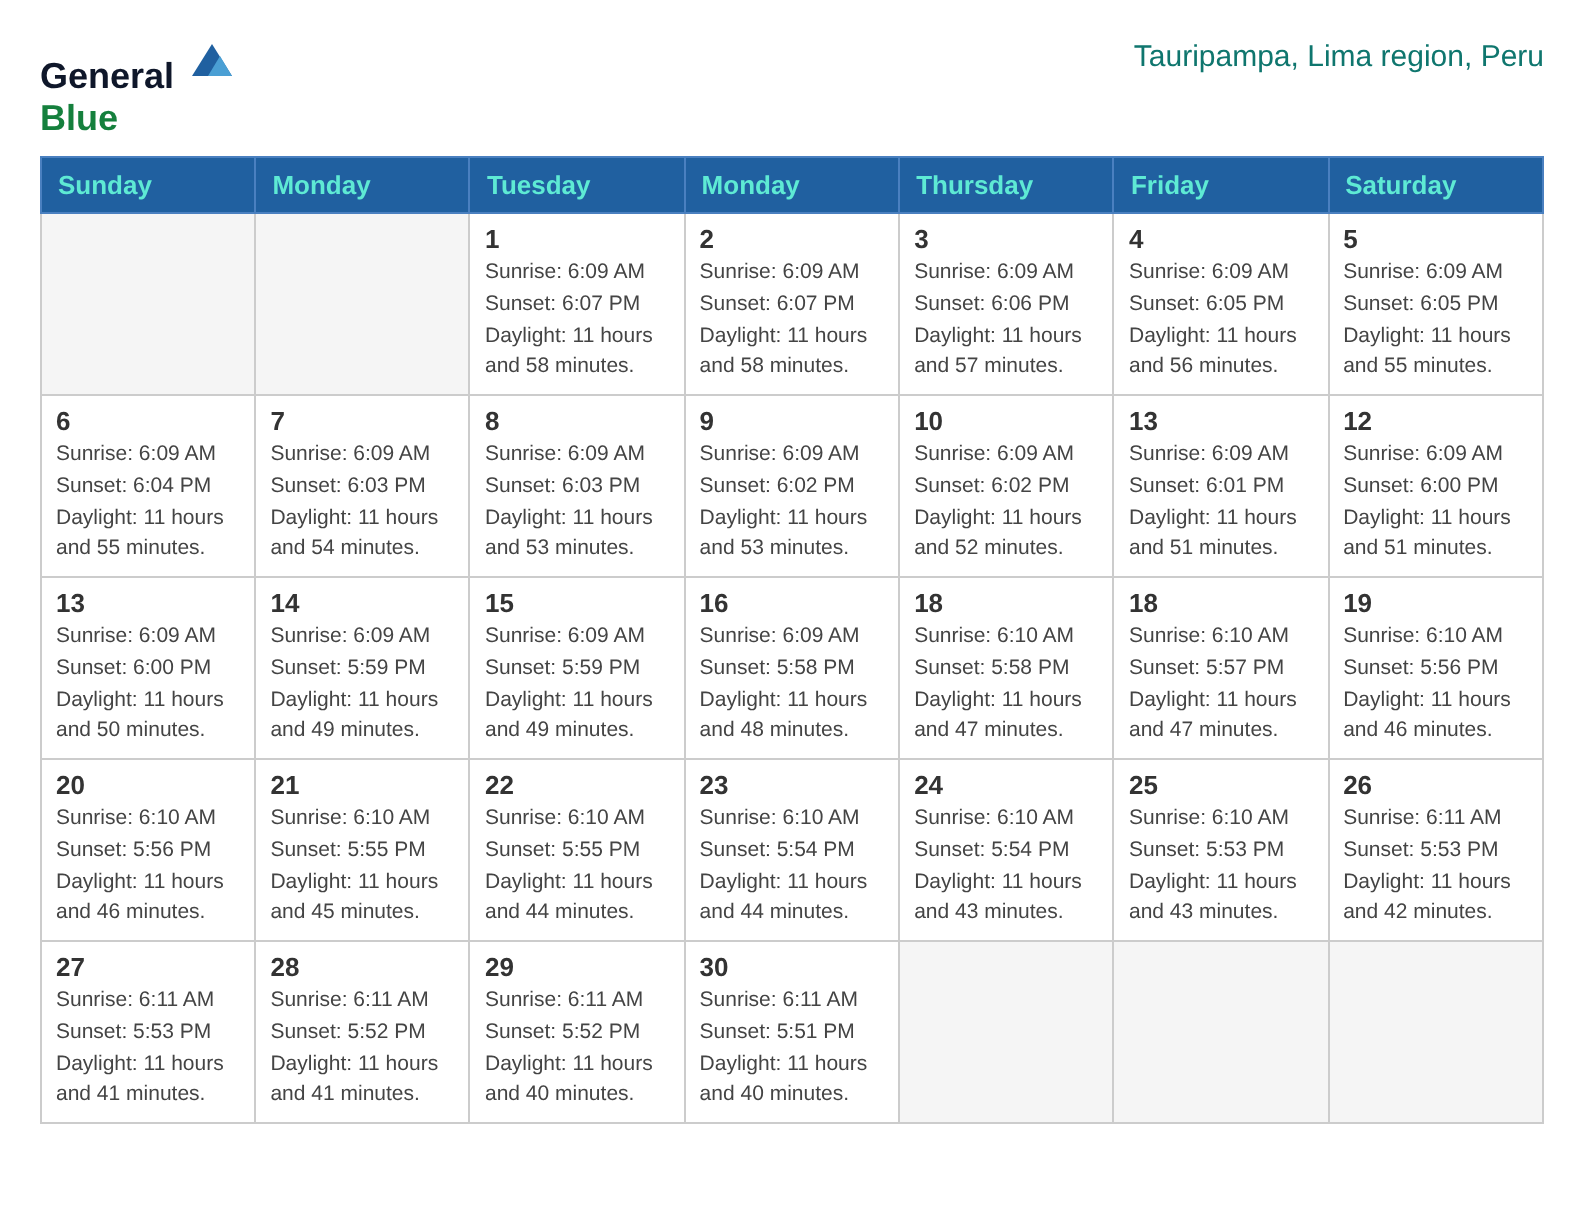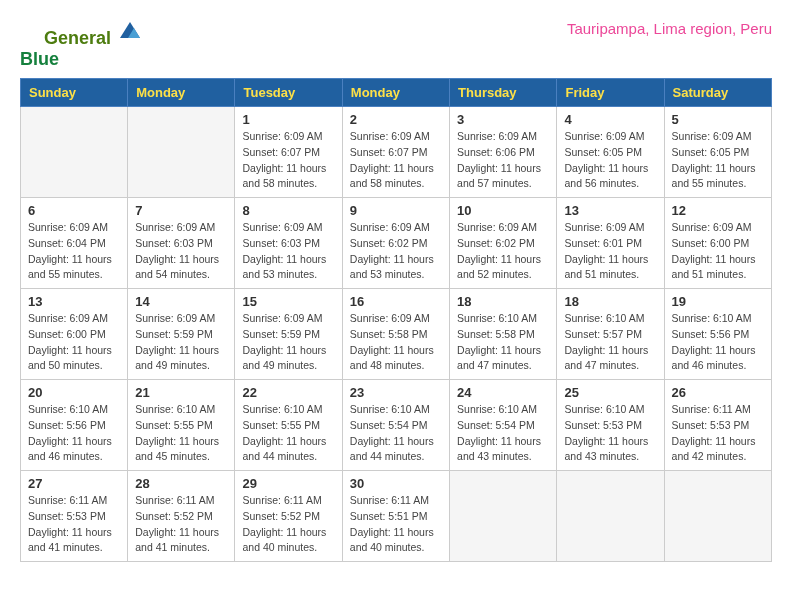--- a/index.html
+++ b/index.html
@@ -16,22 +16,21 @@
       justify-content: space-between;
       margin-bottom: 5px;
     }
     .logo {
       display: flex;
       align-items: center;
     }
     .logo-text-general {
       font-size: 18px;
       font-weight: bold;
-      color: #4d7c0f;
-      margin-left: 24px;
+      color: #0f172a;
     }
     .logo-text-blue {
       font-size: 18px;
       font-weight: bold;
       color: #15803d;
     }
     .logo-icon {
       width: 24px;
       height: 24px;
       margin-left: 2px;
@@ -39,30 +38,30 @@
     .title-section {
       text-align: right;
     }
     .month-title {
       font-size: 36px;
       font-weight: bold;
       color: #333;
     }
     .location-subtitle {
       font-size: 15px;
-      color: #ec4899;
+      color: #0f766e;
     }
     .calendar-table {
       width: 100%;
       border-collapse: collapse;
       margin-top: 8px;
     }
     .calendar-table th {
       background-color: #2060a0;
-      color: #fde047;
+      color: #5eead4;
       text-align: left;
       padding: 6px 8px;
       font-size: 13px;
       border: 1px solid #4a80c0;
     }
     .calendar-table td {
       border: 1px solid #ccc;
       vertical-align: top;
       padding: 5px 7px;
       width: 108px;

